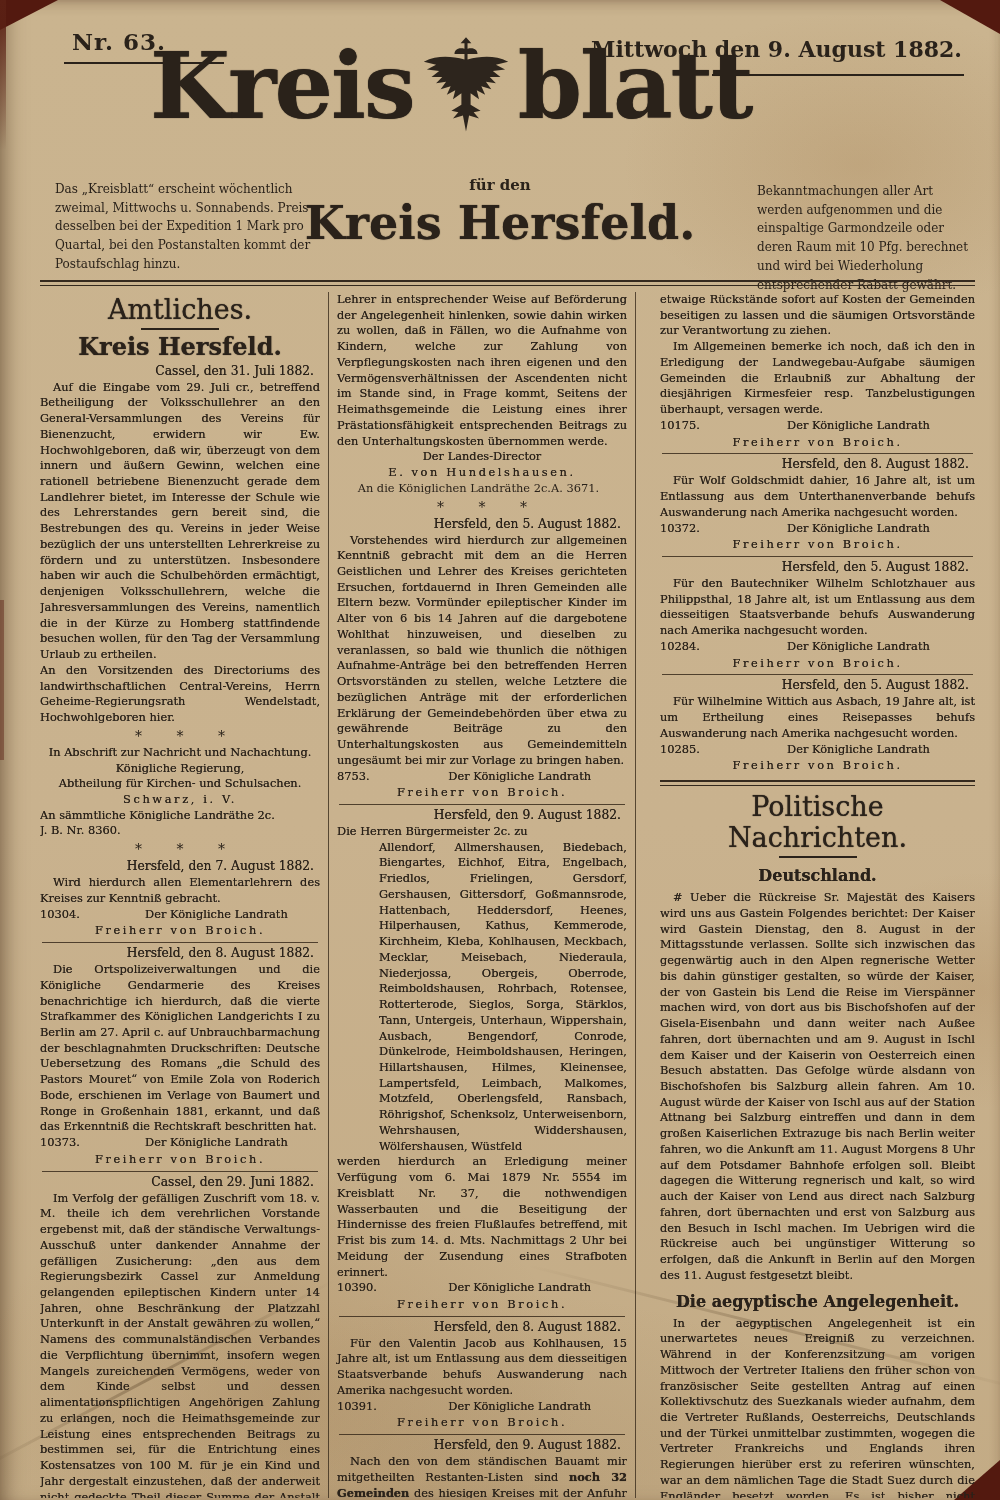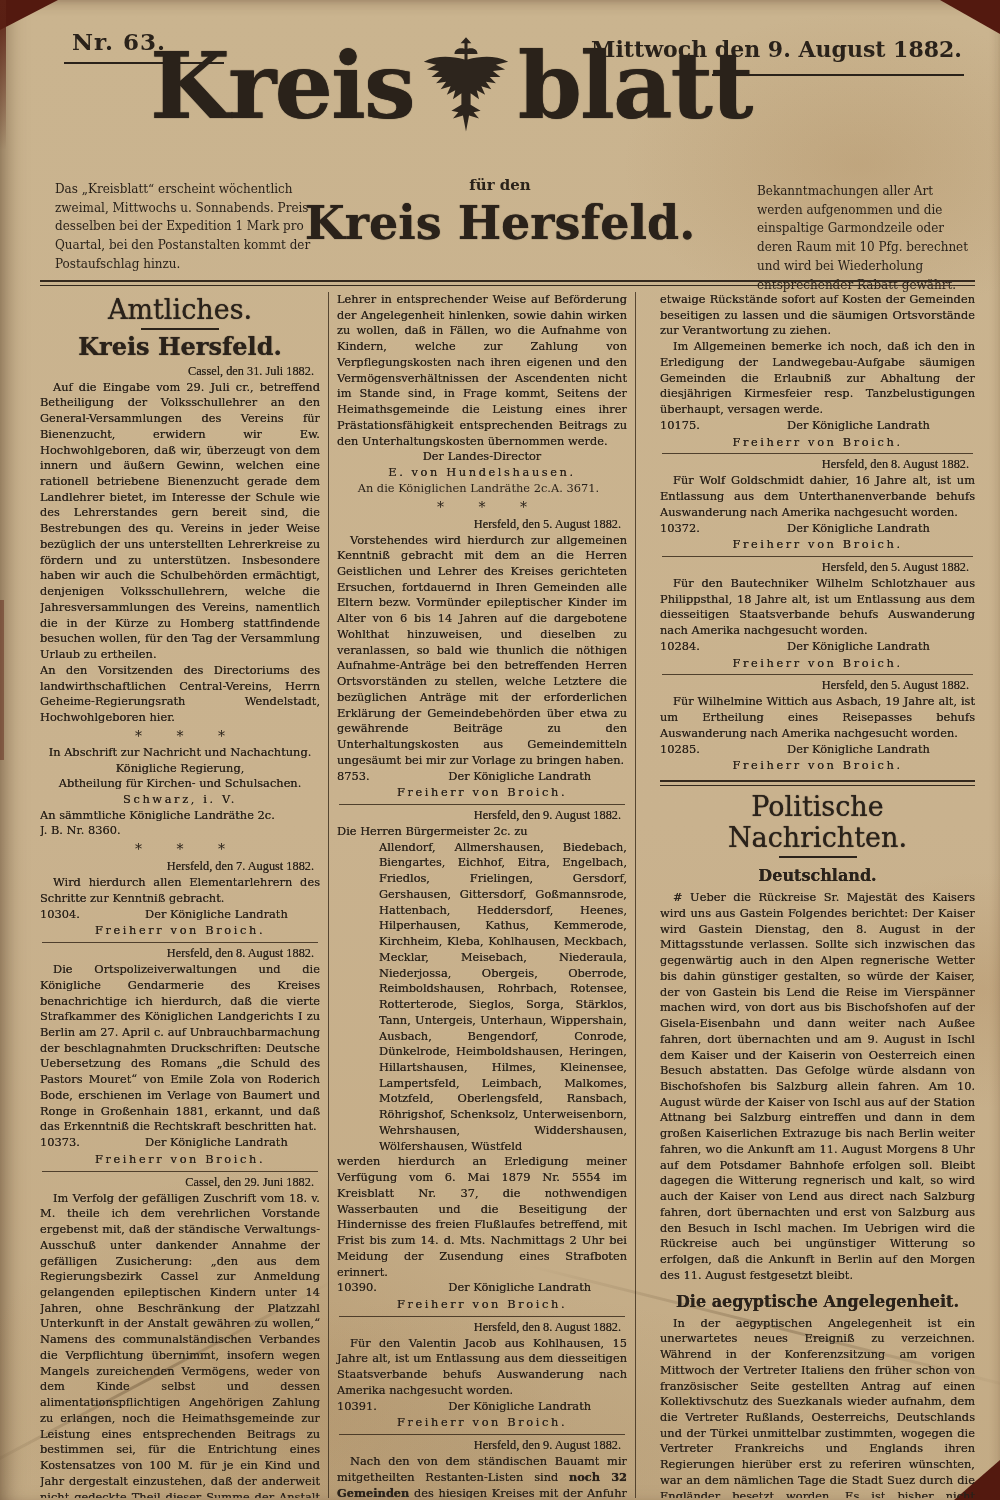--- a/index.html
+++ b/index.html
@@ -46,21 +46,21 @@
 
   
   .bodygrid{position:absolute;left:40px;top:292px;width:935px;height:1206px;display:flex;}
   .col{overflow:hidden;font-size:11.4px;line-height:1.38;text-align:justify;}
   .col p{margin:0;text-indent:13px;text-shadow:0 0 .5px rgba(42,34,26,.85);}
   .col p.noind{text-indent:0;}
   .col-1{flex:0 0 280px;padding-right:8px;}
   .col-2{flex:0 0 290px;padding:0 8px;border-left:1px solid rgba(58,44,28,.8);}
   .col-3{flex:1;padding-left:24px;border-left:1px solid rgba(58,44,28,.8);}
 
-  .dateline{text-align:right;padding-right:6px;font-size:12.3px;margin-top:1px;text-shadow:0 0 .5px rgba(42,34,26,.85);font-family:Liberation Serif, serif;}
+  .dateline{text-align:right;padding-right:6px;font-size:12.3px;margin-top:1px;text-shadow:0 0 .5px rgba(42,34,26,.85);}
   .h-main{text-align:center;font-size:27px;font-weight:normal;margin:2px 0 0;line-height:1.15;text-shadow:0 0 1px #2a221a;}
   .h-rule{width:78px;border-top:2px solid #2a221a;margin:3px auto 3px;}
   .h-sub{text-align:center;font-size:24px;font-weight:bold;margin:0 0 2px;line-height:1.15;text-shadow:0 0 1px #2a221a;}
   .h-minor{text-align:center;font-size:16px;font-weight:bold;margin:7px 0 3px;text-shadow:0 0 .6px #2a221a;}
   .stars{text-align:center;word-spacing:30px;font-size:14px;line-height:1;margin:3px 0 2px;}
   .center{text-align:center;text-indent:0 !important;}
   .sperr{letter-spacing:2.6px;}
   .sigblock{display:flex;align-items:flex-end;margin:0 0 1px;}
   .sigblock .num{flex:0 0 auto;text-shadow:0 0 .5px rgba(42,34,26,.85);}
   .sigblock .siglines{margin-left:auto;width:74%;text-align:center;text-shadow:0 0 .5px rgba(42,34,26,.85);}
@@ -116,21 +116,21 @@
 
       <p class="center">In Abschrift zur Nachricht und Nachachtung.</p>
       <p class="center">Königliche Regierung,</p>
       <p class="center">Abtheilung für Kirchen- und Schulsachen.</p>
       <p class="center sperr">Schwarz, i. V.</p>
       <p class="noind">An sämmtliche Königliche Landräthe 2c.</p>
       <p class="noind">J. B. Nr. 8360.</p>
       <div class="stars">* * *</div>
 
       <div class="dateline">Hersfeld, den 7. August 1882.</div>
-      <p>Wird hierdurch allen Elementarlehrern des Schritte zur Kenntniß gebracht.</p>
+      <p>Wird hierdurch allen Elementarlehrern des Kreises zur Kenntniß gebracht.</p>
       <div class="sigblock">
         <span class="num">10304.</span>
         <span class="siglines">Der Königliche Landrath</span>
       </div>
       <p class="center sperr">Freiherr von Broich.</p>
       <hr class="art">
 
       <div class="dateline">Hersfeld, den 8. August 1882.</div>
       <p>Die Ortspolizeiverwaltungen und die Königliche Gendarmerie des Kreises benachrichtige ich hierdurch, daß die vierte Strafkammer des Königlichen Landgerichts I zu Berlin am 27. April c. auf Unbrauchbarmachung der beschlagnahmten Druckschriften: Deutsche Uebersetzung des Romans „die Schuld des Pastors Mouret“ von Emile Zola von Roderich Bode, erschienen im Verlage von Baumert und Ronge in Großenhain 1881, erkannt, und daß das Erkenntniß die Rechtskraft beschritten hat.</p>
       <div class="sigblock">

